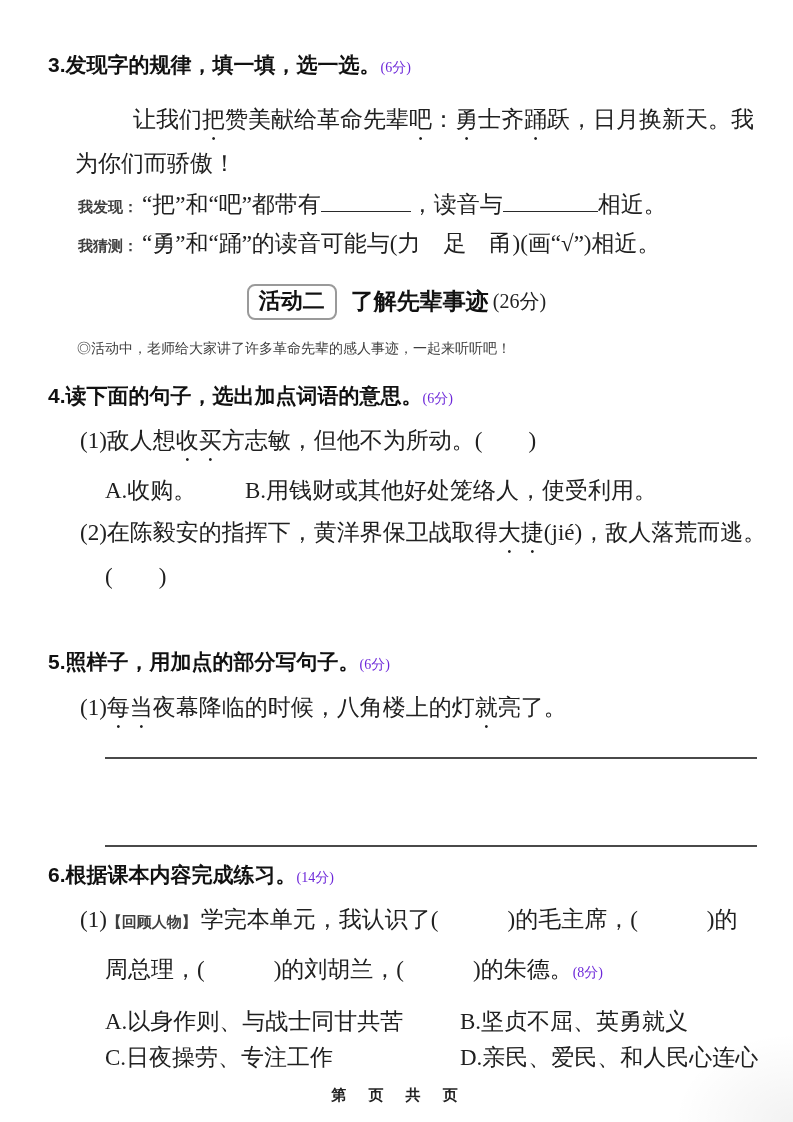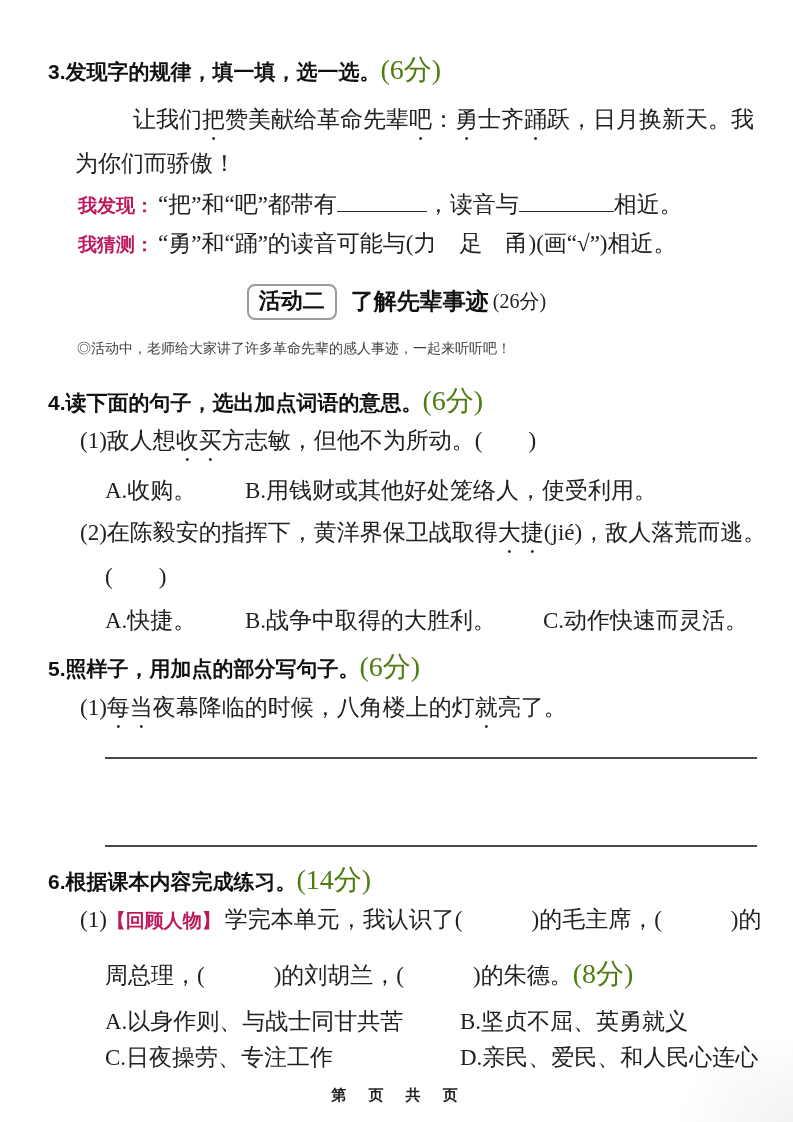--- a/index.html
+++ b/index.html
@@ -4,22 +4,22 @@
 <style>
   html,body{margin:0;padding:0;background:#e8e8e8;}
   .page{
     position:relative;width:793px;height:1122px;margin:0 auto;
     background:#ffffff;overflow:hidden;
     font-family:"Liberation Serif",serif;color:#1c1c1c;
   }
   .line{position:absolute;white-space:nowrap;line-height:1.25;}
   .heiti{font-family:"Liberation Sans",sans-serif;font-weight:700;font-size:21px;color:#111;}
   .kaiti{font-family:"Liberation Serif",serif;font-size:23px;color:#202020;}
-  .score{font-family:"Liberation Serif",serif;font-weight:400;font-size:28px;color:#4d7c0f;}
-  .label-bold{font-family:"Liberation Sans",sans-serif;font-weight:700;font-size:19px;color:#be185d;margin-right:4px;}
+  .score{font-family:"Liberation Serif",serif;font-weight:400;font-size:14px;color:#6d28d9;}
+  .label-bold{font-family:"Liberation Sans",sans-serif;font-weight:700;font-size:15px;color:#404040;margin-right:4px;}
   .intro{font-size:14px;color:#3d3d3d;margin-left:31px;}
   .dot{
     -webkit-text-emphasis:filled dot;
     -webkit-text-emphasis-position:under;
     -webkit-text-emphasis-position:under right;
     text-emphasis:filled dot;
     text-emphasis-position:under right;
   }
   .blank{display:inline-block;border-bottom:1.8px solid #2a2a2a;height:1em;vertical-align:baseline;}
   .blank-1{width:90px;}
@@ -93,25 +93,20 @@
   </div>
 
   <div class="line kaiti" style="top:519px;left:80px;">
     <span>(2)</span><span>在陈毅安的指挥下，黄洋界保卫战取得</span><span class="dot">大捷</span><span>(jié)，敌人落荒而逃。</span>
   </div>
 
   <div class="line kaiti" style="top:563px;left:105px;">
     <span>(　　)</span>
   </div>
 
-  <div class="line kaiti" style="top:607px;left:0;width:100%;height:30px;">
-    <span class="opt" style="left:105px;">A.快捷。</span>
-    <span class="opt" style="left:245px;">B.战争中取得的大胜利。</span>
-    <span class="opt" style="left:543px;">C.动作快速而灵活。</span>
-  </div>
 
   <div class="line heiti" style="top:649px;left:48px;">
     <span>5.</span><span>照样子，用加点的部分写句子。</span><span class="score">(6分)</span>
   </div>
 
   <div class="line kaiti" style="top:694px;left:80px;">
     <span>(1)</span><span class="dot">每当</span><span>夜幕降临的时候，八角楼上的灯</span><span class="dot">就</span><span>亮了。</span>
   </div>
 
   <div class="answer-line" style="top:757px;"></div>

